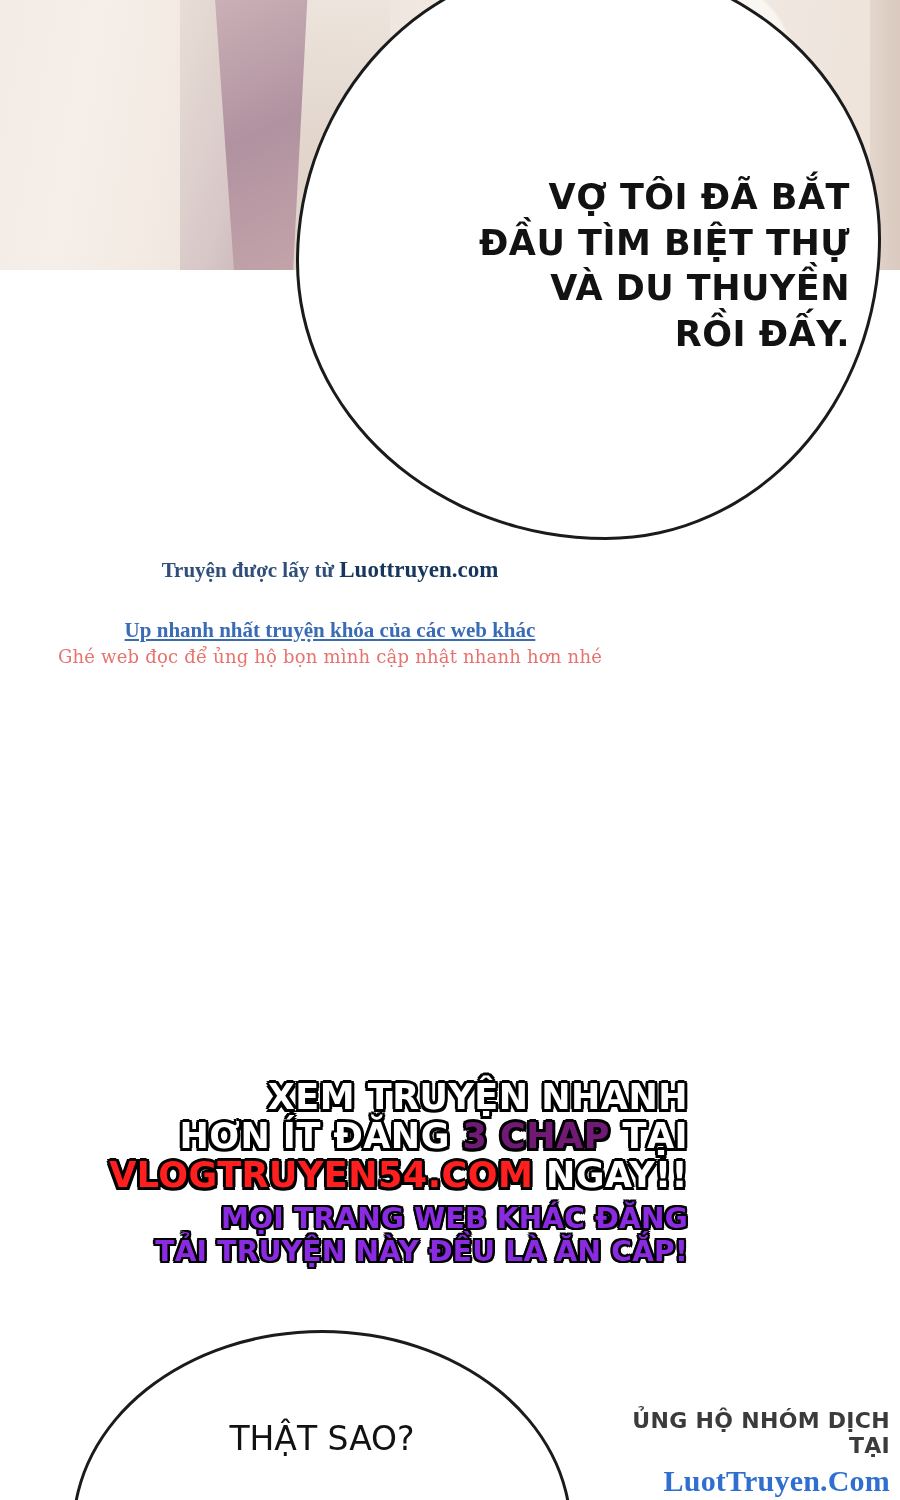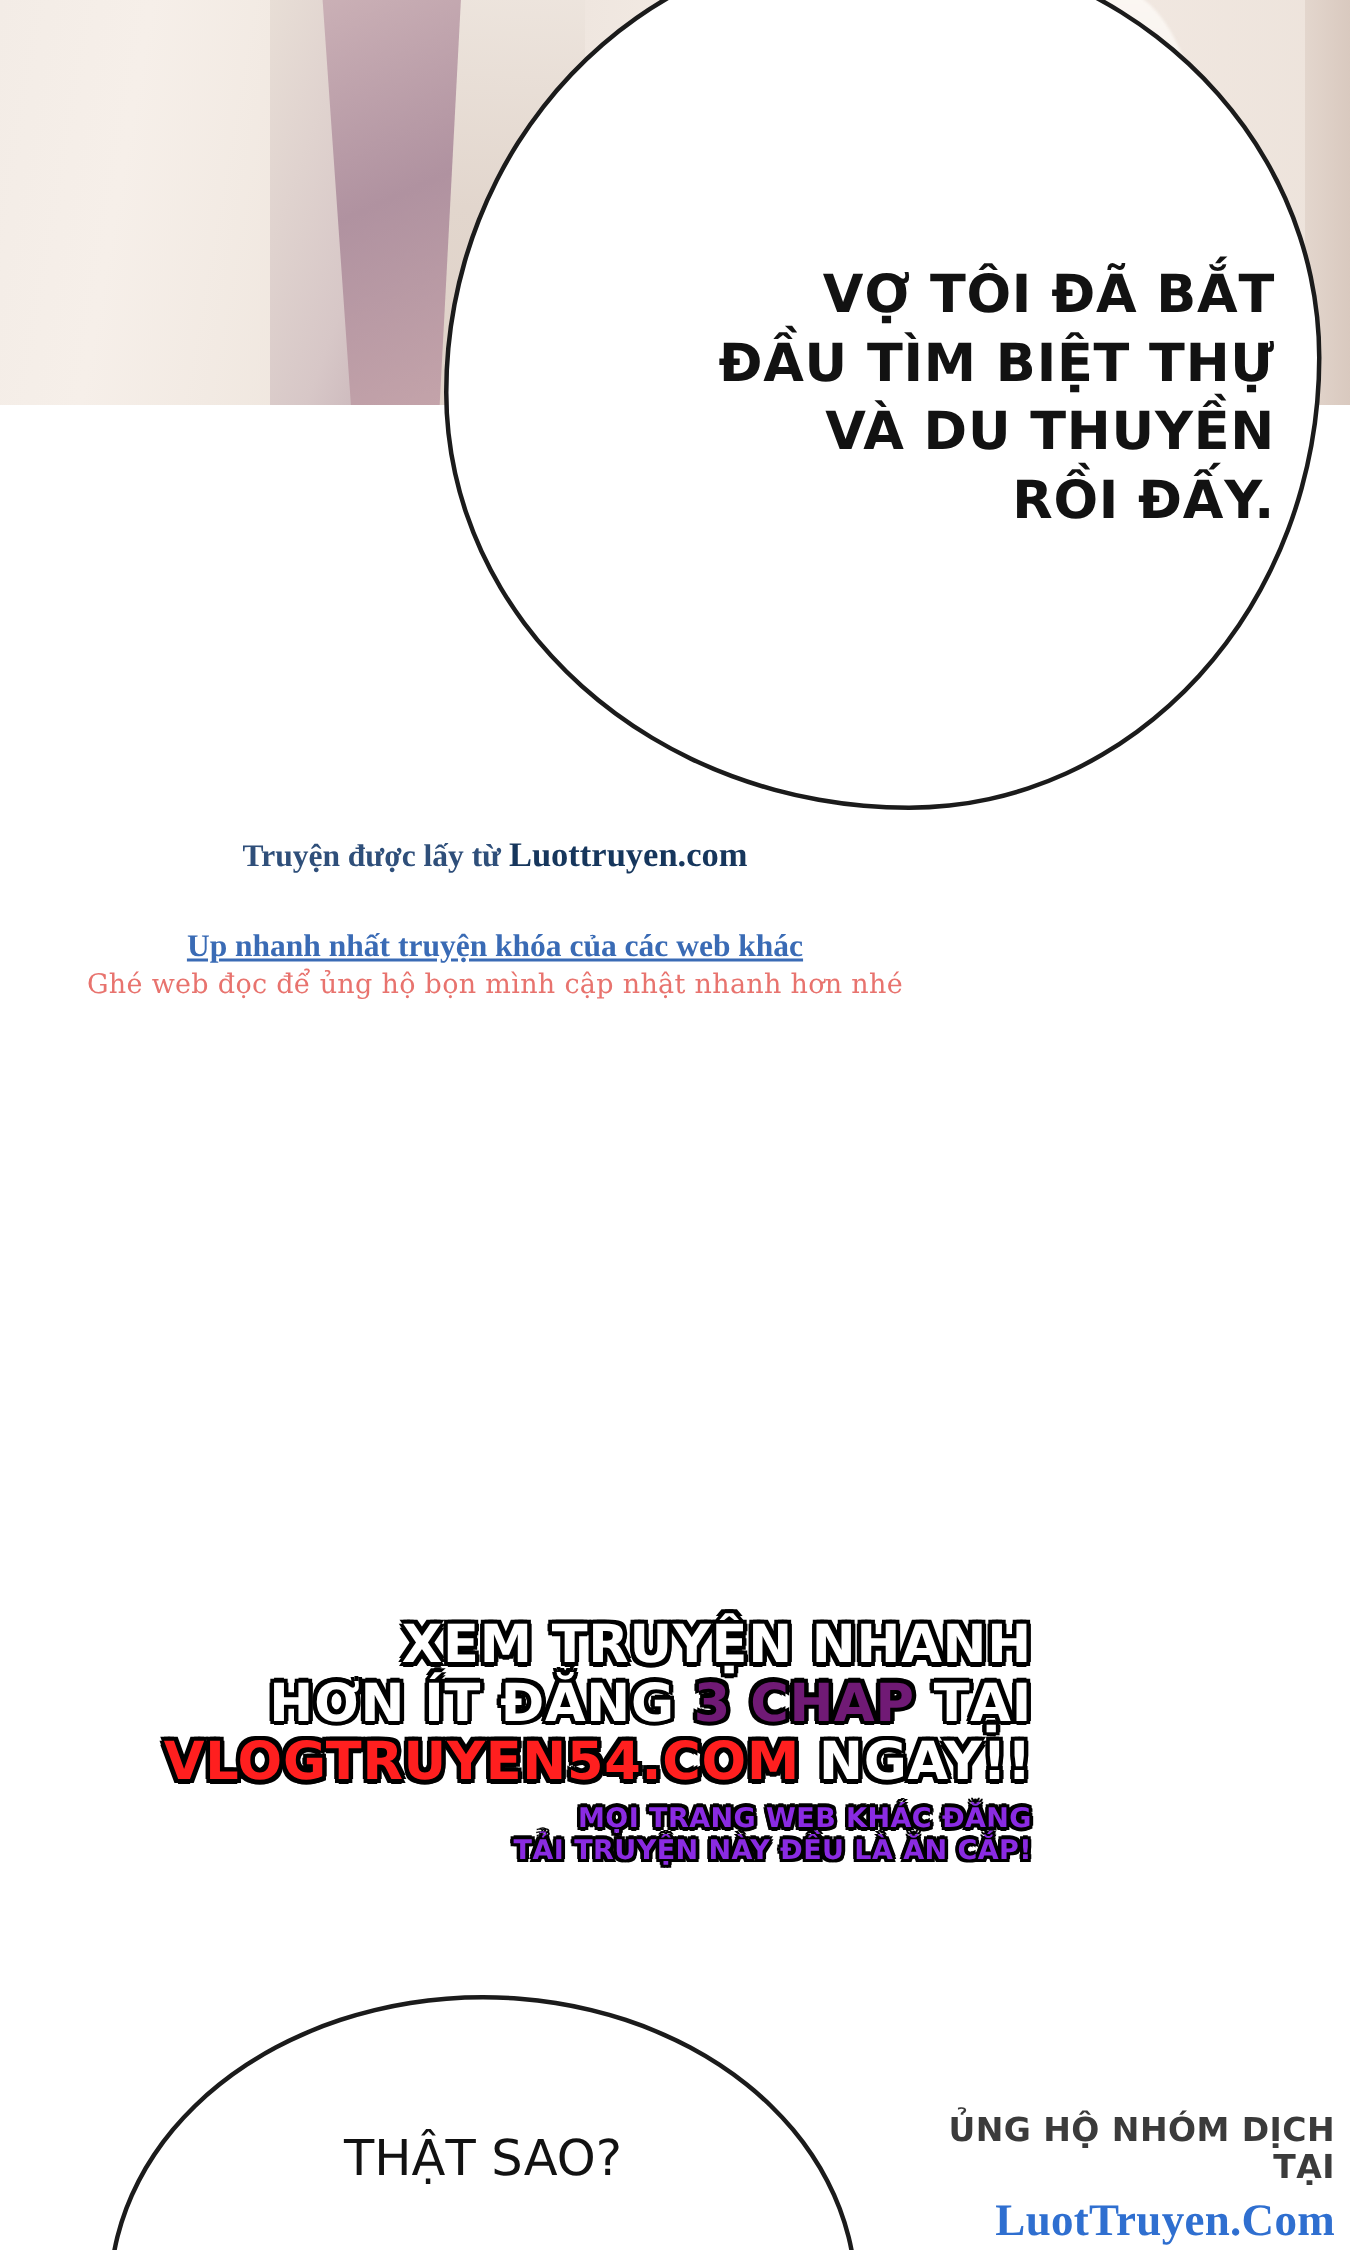--- a/index.html
+++ b/index.html
@@ -174,21 +174,21 @@
   }
   .promo-blue {
     color: #701a75;
   }
   .promo-red {
     color: #ff1f1f;
   }
   .promo-l4, .promo-l5 {
     font-family: "DejaVu Sans", sans-serif;
     font-weight: 700;
-    font-size: 18px;
+    font-size: 28px;
     line-height: 1.2;
     color: #8a2be2;
     text-shadow:
       -2px -2px 0 #000, 2px -2px 0 #000,
       -2px  2px 0 #000, 2px  2px 0 #000,
       -2.4px 0 0 #000, 2.4px 0 0 #000, 0 -2.4px 0 #000, 0 2.4px 0 #000;
     letter-spacing: 0.3px;
   }
   .promo-l4 { margin-top: 6px; }
 

